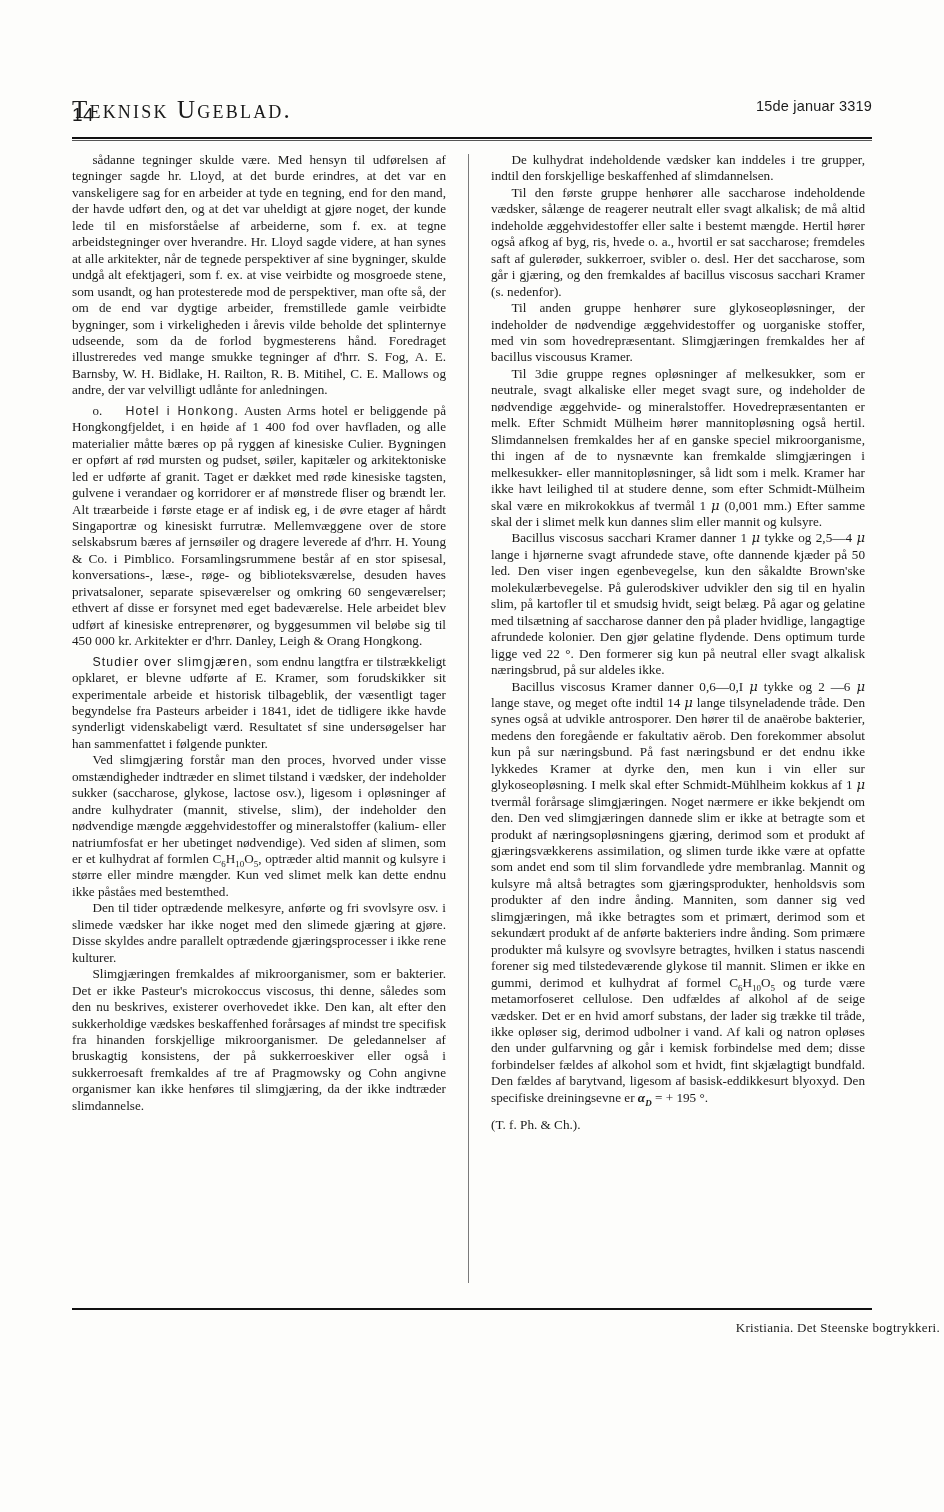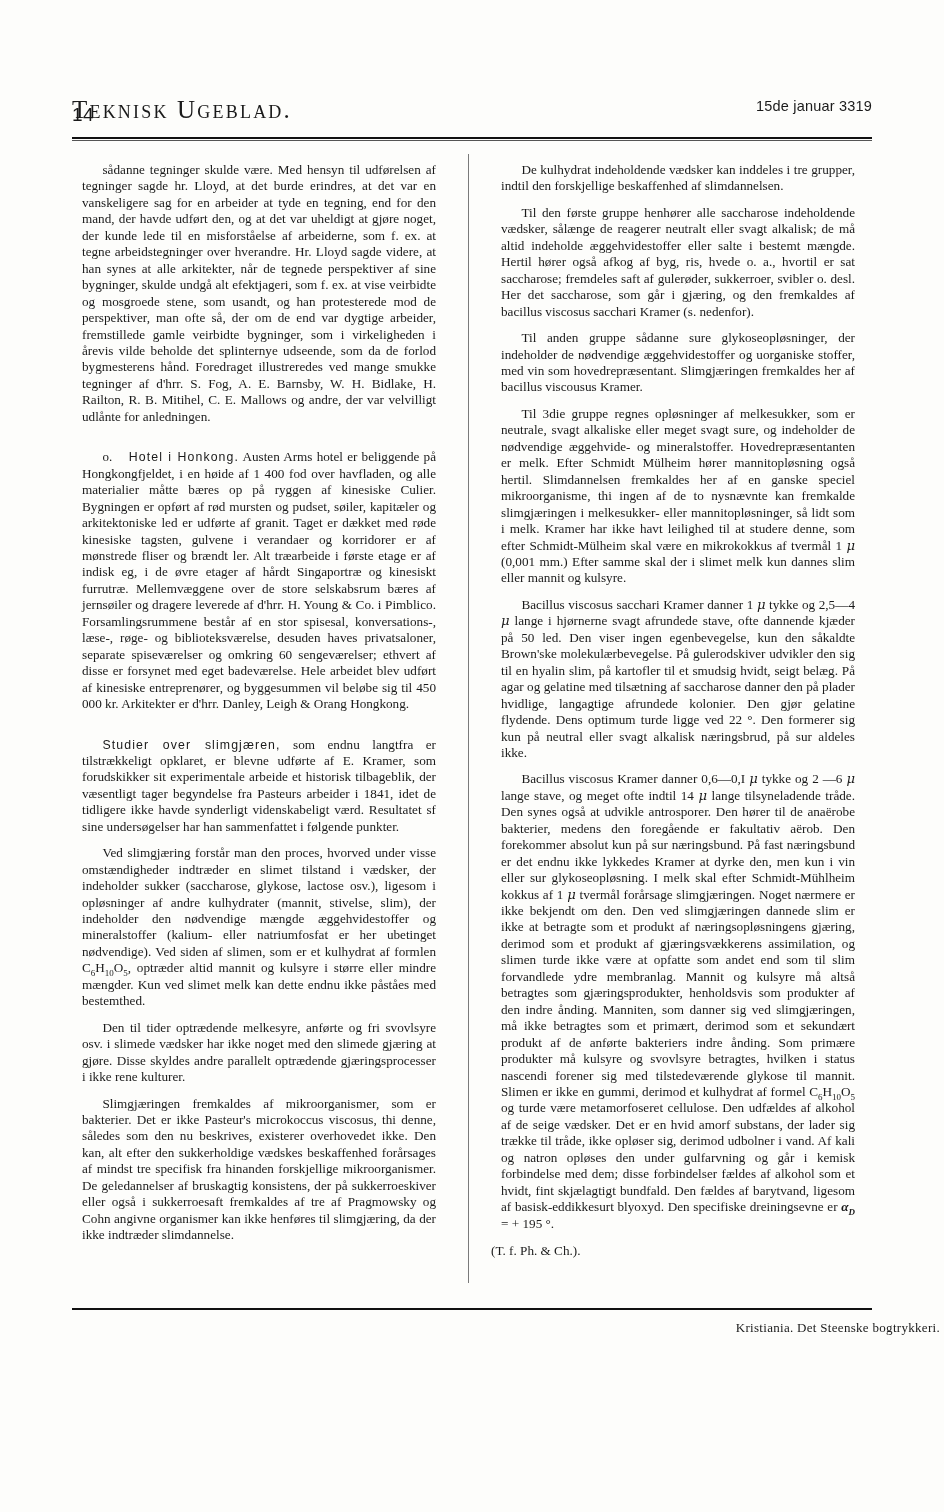--- a/index.html
+++ b/index.html
@@ -92,21 +92,21 @@
   .col-left { padding-right: 22px; }
   .col-right { padding-left: 22px; }
   .col-divider {
     width: 1px;
     background: #7a7a7a;
     align-self: stretch;
     margin-top: 2px;
     margin-bottom: 4px;
   }
   p {
-    margin: 10px;
+    margin: 0;
     text-indent: 1.55em;
   }
   .section-head {
     font-family: "Liberation Sans", sans-serif;
     font-weight: normal;
     letter-spacing: 1.1px;
     font-size: 12.3px;
   }
   .marker {
     font-family: "Liberation Serif", serif;
@@ -166,21 +166,21 @@
       <p><span>Ved slimgjæring forstår man den proces, hvorved under visse omstændigheder indtræder en slimet tilstand i vædsker, der indeholder sukker (saccharose, glykose, lactose osv.), ligesom i opløsninger af andre kulhydrater (mannit, stivelse, slim), der indeholder den nødvendige mængde æggehvidestoffer og mineralstoffer (kalium- eller natriumfosfat er her ubetinget nødvendige). Ved siden af slimen, som er et kulhydrat af formlen </span><span>C<sub>6</sub>H<sub>10</sub>O<sub>5</sub></span><span>, optræder altid mannit og kulsyre i større eller mindre mængder. Kun ved slimet melk kan dette endnu ikke påståes med bestemthed.</span></p>
       <p>Den til tider optrædende melkesyre, anførte og fri svovlsyre osv. i slimede vædsker har ikke noget med den slimede gjæring at gjøre. Disse skyldes andre parallelt optrædende gjæringsprocesser i ikke rene kulturer.</p>
       <p>Slimgjæringen fremkaldes af mikroorganismer, som er bakterier. Det er ikke Pasteur's microkoccus viscosus, thi denne, således som den nu beskrives, existerer overhovedet ikke. Den kan, alt efter den sukkerholdige vædskes beskaffenhed forårsages af mindst tre specifisk fra hinanden forskjellige mikroorganismer. De geledannelser af bruskagtig konsistens, der på sukkerroeskiver eller også i sukkerroesaft fremkaldes af tre af Pragmowsky og Cohn angivne organismer kan ikke henføres til slimgjæring, da der ikke indtræder slimdannelse.</p>
     </div>
 
     <div class="col-divider"></div>
 
     <div class="col col-right">
       <p>De kulhydrat indeholdende vædsker kan inddeles i tre grupper, indtil den forskjellige beskaffenhed af slimdannelsen.</p>
       <p>Til den første gruppe henhører alle saccharose indeholdende vædsker, sålænge de reagerer neutralt eller svagt alkalisk; de må altid indeholde æggehvidestoffer eller salte i bestemt mængde. Hertil hører også afkog af byg, ris, hvede o. a., hvortil er sat saccharose; fremdeles saft af gulerøder, sukkerroer, svibler o. desl. Her det saccharose, som går i gjæring, og den fremkaldes af bacillus viscosus sacchari Kramer (s. nedenfor).</p>
-      <p>Til anden gruppe sådanne sure glykoseopløsninger, der indeholder de nødvendige æggehvidestoffer og uorganiske stoffer, med vin som hovedrepræsentant. Slimgjæringen fremkaldes her af bacillus viscousus Kramer.</p>
+      <p>Til anden gruppe henhører sure glykoseopløsninger, der indeholder de nødvendige æggehvidestoffer og uorganiske stoffer, med vin som hovedrepræsentant. Slimgjæringen fremkaldes her af bacillus viscousus Kramer.</p>
       <p><span>Til 3die gruppe regnes opløsninger af melkesukker, som er neutrale, svagt alkaliske eller meget svagt sure, og indeholder de nødvendige æggehvide- og mineralstoffer. Hovedrepræsentanten er melk. Efter Schmidt Mülheim hører mannitopløsning også hertil. Slimdannelsen fremkaldes her af en ganske speciel mikroorganisme, thi ingen af de to nysnævnte kan fremkalde slimgjæringen i melkesukker- eller mannitopløsninger, så lidt som i melk. Kramer har ikke havt leilighed til at studere denne, som efter Schmidt-Mülheim skal være en mikrokokkus af tvermål 1 </span><span class="mu">μ</span><span> (0,001 mm.) Efter samme skal der i slimet melk kun dannes slim eller mannit og kulsyre.</span></p>
       <p><span>Bacillus viscosus sacchari Kramer danner 1 </span><span class="mu">μ</span><span> tykke og 2,5—4 </span><span class="mu">μ</span><span> lange i hjørnerne svagt afrundede stave, ofte dannende kjæder på 50 led. Den viser ingen egenbevegelse, kun den såkaldte Brown'ske molekulærbevegelse. På gulerodskiver udvikler den sig til en hyalin slim, på kartofler til et smudsig hvidt, seigt belæg. På agar og gelatine med tilsætning af saccharose danner den på plader hvidlige, langagtige afrundede kolonier. Den gjør gelatine flydende. Dens optimum turde ligge ved 22 °. Den formerer sig kun på neutral eller svagt alkalisk næringsbrud, på sur aldeles ikke.</span></p>
       <p><span>Bacillus viscosus Kramer danner 0,6—0,I </span><span class="mu">μ</span><span> tykke og 2 —6 </span><span class="mu">μ</span><span> lange stave, og meget ofte indtil 14 </span><span class="mu">μ</span><span> lange tilsyneladende tråde. Den synes også at udvikle antrosporer. Den hører til de anaërobe bakterier, medens den foregående er fakultativ aërob. Den forekommer absolut kun på sur næringsbund. På fast næringsbund er det endnu ikke lykkedes Kramer at dyrke den, men kun i vin eller sur glykoseopløsning. I melk skal efter Schmidt-Mühlheim kokkus af 1 </span><span class="mu">μ</span><span> tvermål forårsage slimgjæringen. Noget nærmere er ikke bekjendt om den. Den ved slimgjæringen dannede slim er ikke at betragte som et produkt af næringsopløsningens gjæring, derimod som et produkt af gjæringsvækkerens assimilation, og slimen turde ikke være at opfatte som andet end som til slim forvandlede ydre membranlag. Mannit og kulsyre må altså betragtes som gjæringsprodukter, henholdsvis som produkter af den indre ånding. Manniten, som danner sig ved slimgjæringen, må ikke betragtes som et primært, derimod som et sekundært produkt af de anførte bakteriers indre ånding. Som primære produkter må kulsyre og svovlsyre betragtes, hvilken i status nascendi forener sig med tilstedeværende glykose til mannit. Slimen er ikke en gummi, derimod et kulhydrat af formel </span><span>C<sub>6</sub>H<sub>10</sub>O<sub>5</sub></span><span> og turde være metamorfoseret cellulose. Den udfældes af alkohol af de seige vædsker. Det er en hvid amorf substans, der lader sig trække til tråde, ikke opløser sig, derimod udbolner i vand. Af kali og natron opløses den under gulfarvning og går i kemisk forbindelse med dem; disse forbindelser fældes af alkohol som et hvidt, fint skjælagtigt bundfald. Den fældes af barytvand, ligesom af basisk-eddikkesurt blyoxyd. Den specifiske dreiningsevne er </span><span class="alpha"><span>α</span><sub>D</sub></span><span> = + 195 °.</span></p>
       <span class="sig">(T. f. Ph. &amp; Ch.).</span>
     </div>
 
   </div>
 
   <div class="rule-bottom"></div>
   <div class="colophon">Kristiania.   Det Steenske bogtrykkeri.</div>

